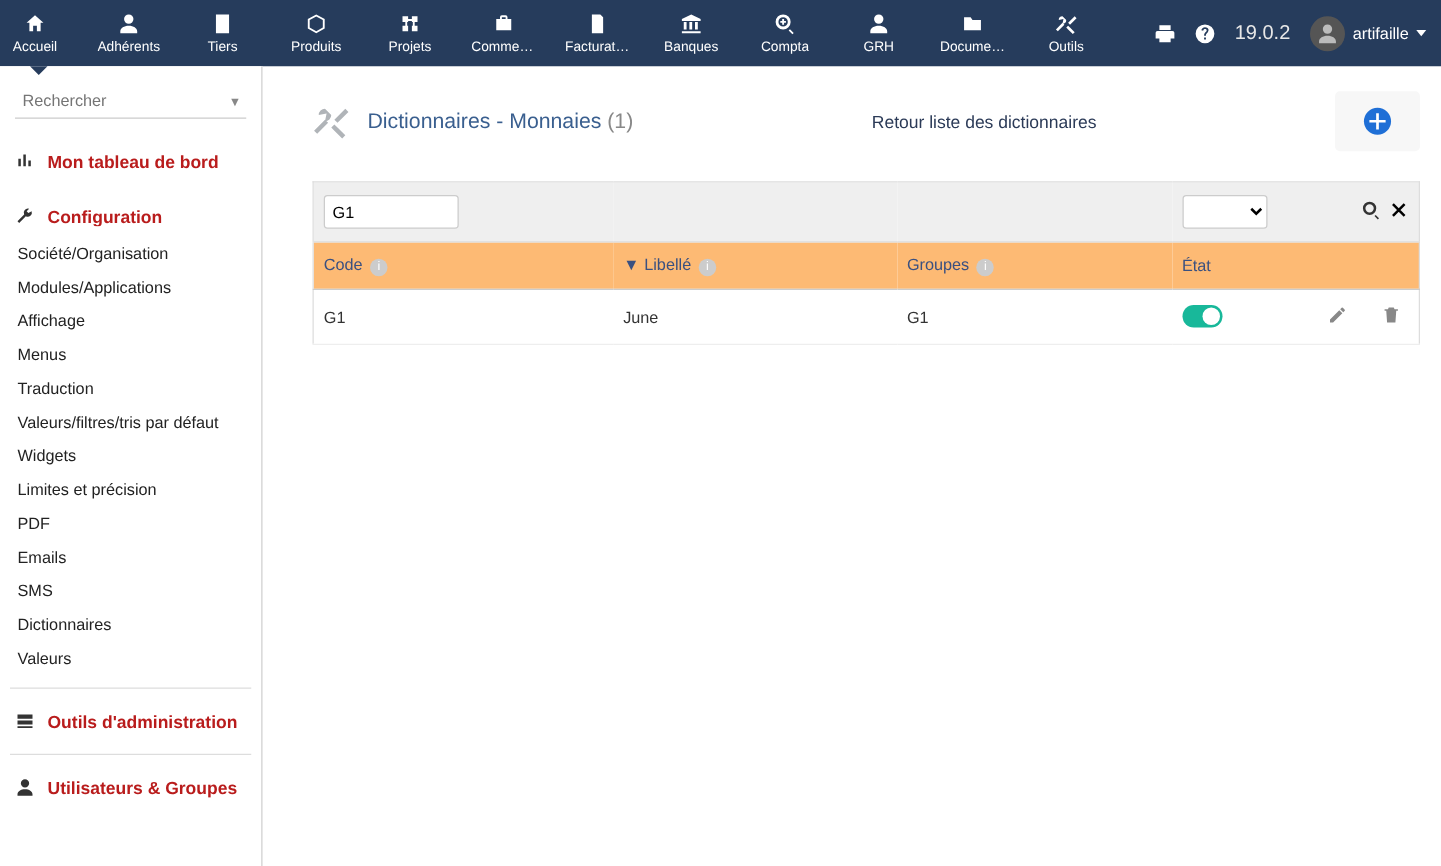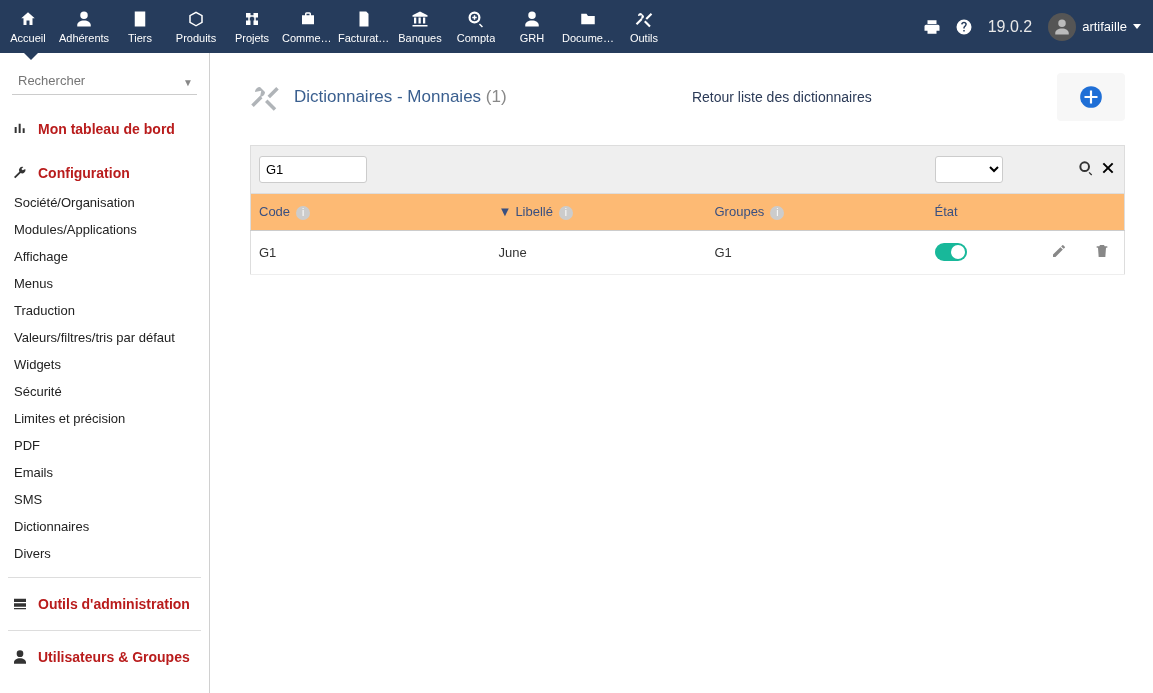--- a/index.html
+++ b/index.html
@@ -26,21 +26,21 @@
     .sidebar .search-box { position: relative; margin-bottom: 18px; padding: 0 4px; }
     .sidebar .search-box input { width: 100%; height: 28px; padding: 4px 22px 4px 6px; border: none; border-bottom: 1px solid #ccc; color: #666; font-size: 13px; background: transparent; }
     .sidebar .search-box .caret { position: absolute; right: 8px; top: 10px; color: #888; font-size: 10px; pointer-events: none; }
     .sidebar .section-title { display: flex; align-items: center; gap: 10px; font-weight: bold; color: #b91c1c; font-size: 14px; padding: 8px 4px; cursor: pointer; }
     .sidebar .section-title svg { width: 16px; height: 16px; fill: #333; }
     .sidebar .link { padding: 6px 4px 6px 6px; color: #222; font-size: 13px; cursor: pointer; white-space: nowrap; overflow: hidden; text-overflow: ellipsis; }
     .sidebar hr { border: none; border-top: 1px solid #ddd; margin: 10px 0; }
     .sidebar .section-title .label { white-space: nowrap; overflow: hidden; text-overflow: ellipsis; }
 
     
-    .main { flex: 1; padding: 20px 28px 20px 40px; position: relative; }
+    .main { flex: 1; padding: 20px 17px 20px 40px; position: relative; }
     .page-header { display: flex; align-items: center; margin-bottom: 24px; }
     .page-header .tools-icon { width: 30px; height: 30px; margin-right: 14px; }
     .page-header .tools-icon svg { width: 30px; height: 30px; fill: #b0b4b8; }
     .page-title { color: #3a5f8f; font-size: 17px; }
     .page-title .count { color: #888; }
     .page-header .back-link { flex: 1; text-align: center; color: #2b3a57; cursor: pointer; font-size: 14px; }
     .add-btn { width: 68px; height: 48px; background: #f7f7f7; border-radius: 4px; display: flex; align-items: center; justify-content: center; cursor: pointer; }
     .add-btn svg { width: 26px; height: 26px; fill: #1f6fd6; }
 
     
@@ -128,21 +128,21 @@
     <symbol id="i-pencil" viewBox="0 0 24 24">
         <path d="M3 17.3V21h3.7L17.8 9.9l-3.7-3.7zM20.7 7c.4-.4.4-1 0-1.4l-2.3-2.3a1 1 0 0 0-1.4 0l-1.8 1.8 3.7 3.7z"></path>
       </symbol>
     <symbol id="i-trash" viewBox="0 0 24 24">
         <path d="M6 7h12l-1 14H7zM9 3h6l1 2h4v2H4V5h4z"></path>
       </symbol>
   </defs>
 </svg>
 
 <div class="topnav">
-  <div id="nav-items" style="display: flex;">
+  <div id="nav-items" style="display: flex; gap: 19px;">
       <div class="nav-item active">
         <svg class="icon">
           <use href="#i-home"></use>
         </svg>
         <span class="nav-label">Accueil</span>
       </div>
       <div class="nav-item">
         <svg class="icon">
           <use href="#i-user"></use>
         </svg>
@@ -253,27 +253,26 @@
       <span class="label">Configuration</span>
     </div>
     <div id="config-items">
         <div class="link">Société/Organisation</div>
         <div class="link">Modules/Applications</div>
         <div class="link">Affichage</div>
         <div class="link">Menus</div>
         <div class="link">Traduction</div>
         <div class="link">Valeurs/filtres/tris par défaut</div>
         <div class="link">Widgets</div>
-        <div class="link">Sécurité</div>
         <div class="link">Limites et précision</div>
         <div class="link">PDF</div>
         <div class="link">Emails</div>
         <div class="link">SMS</div>
         <div class="link">Dictionnaires</div>
-        <div class="link">Divers</div>
+        <div class="link">Valeurs</div>
       </div>
 
     <hr>
     <div class="section-title">
       <svg>
           <use href="#i-server"></use>
         </svg>
       <span class="label">Outils d'administration</span>
     </div>
     <hr>

